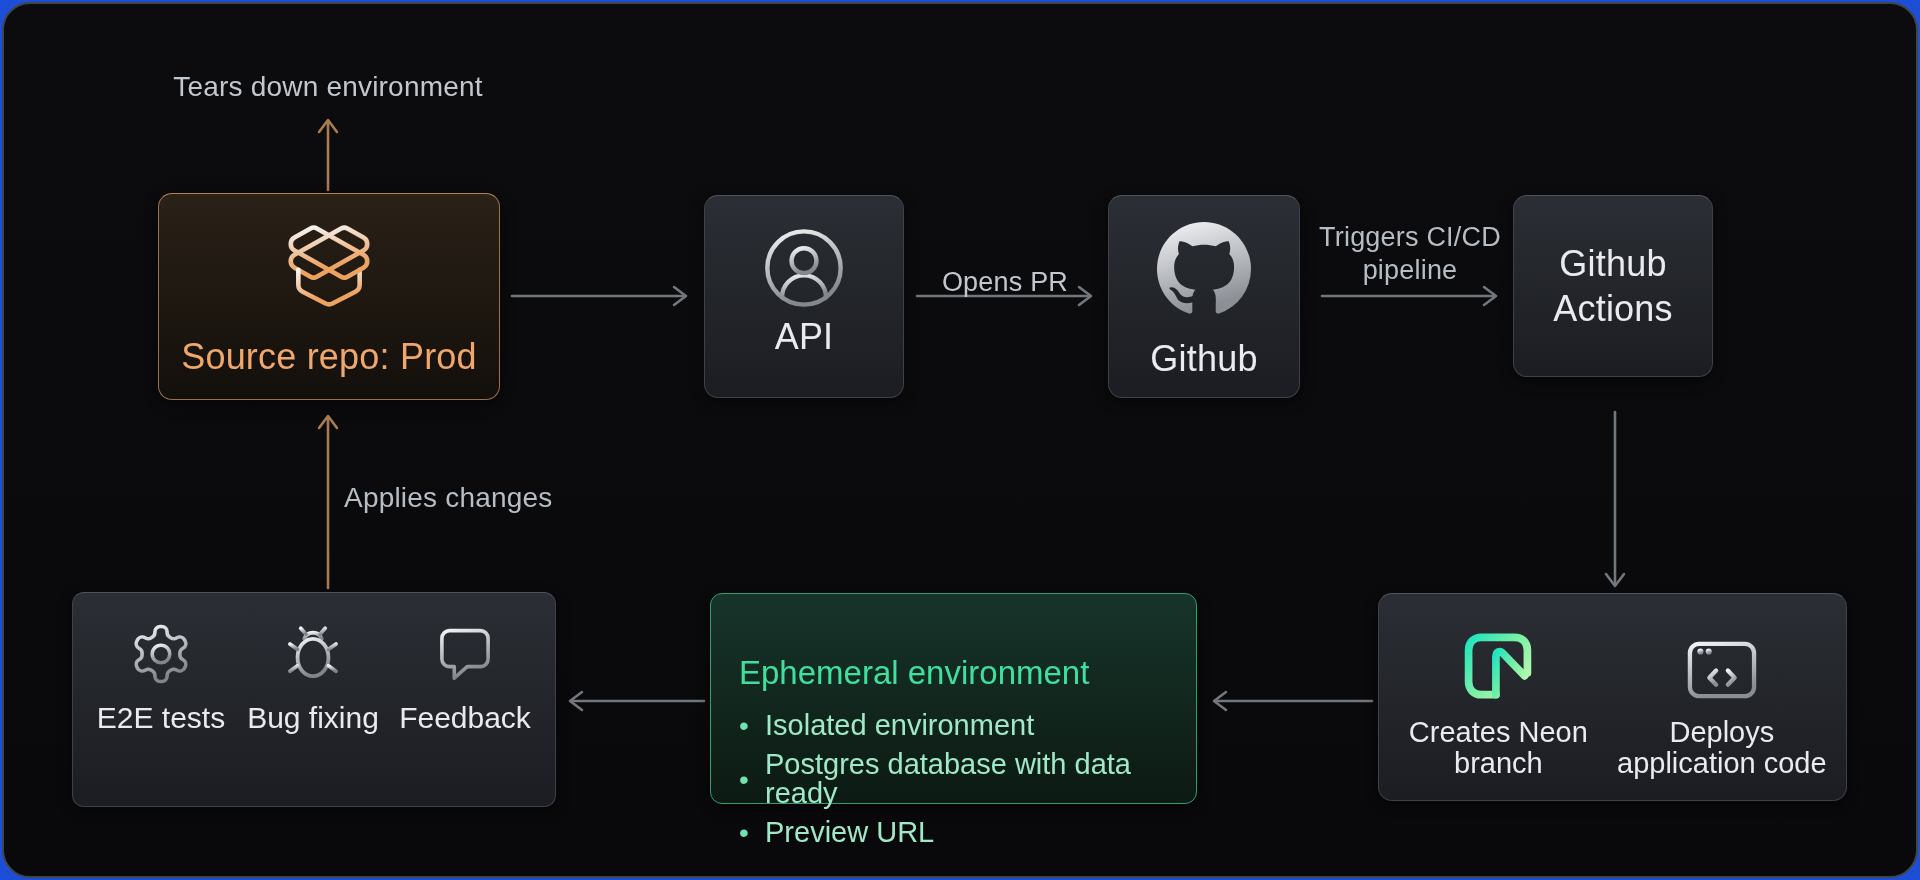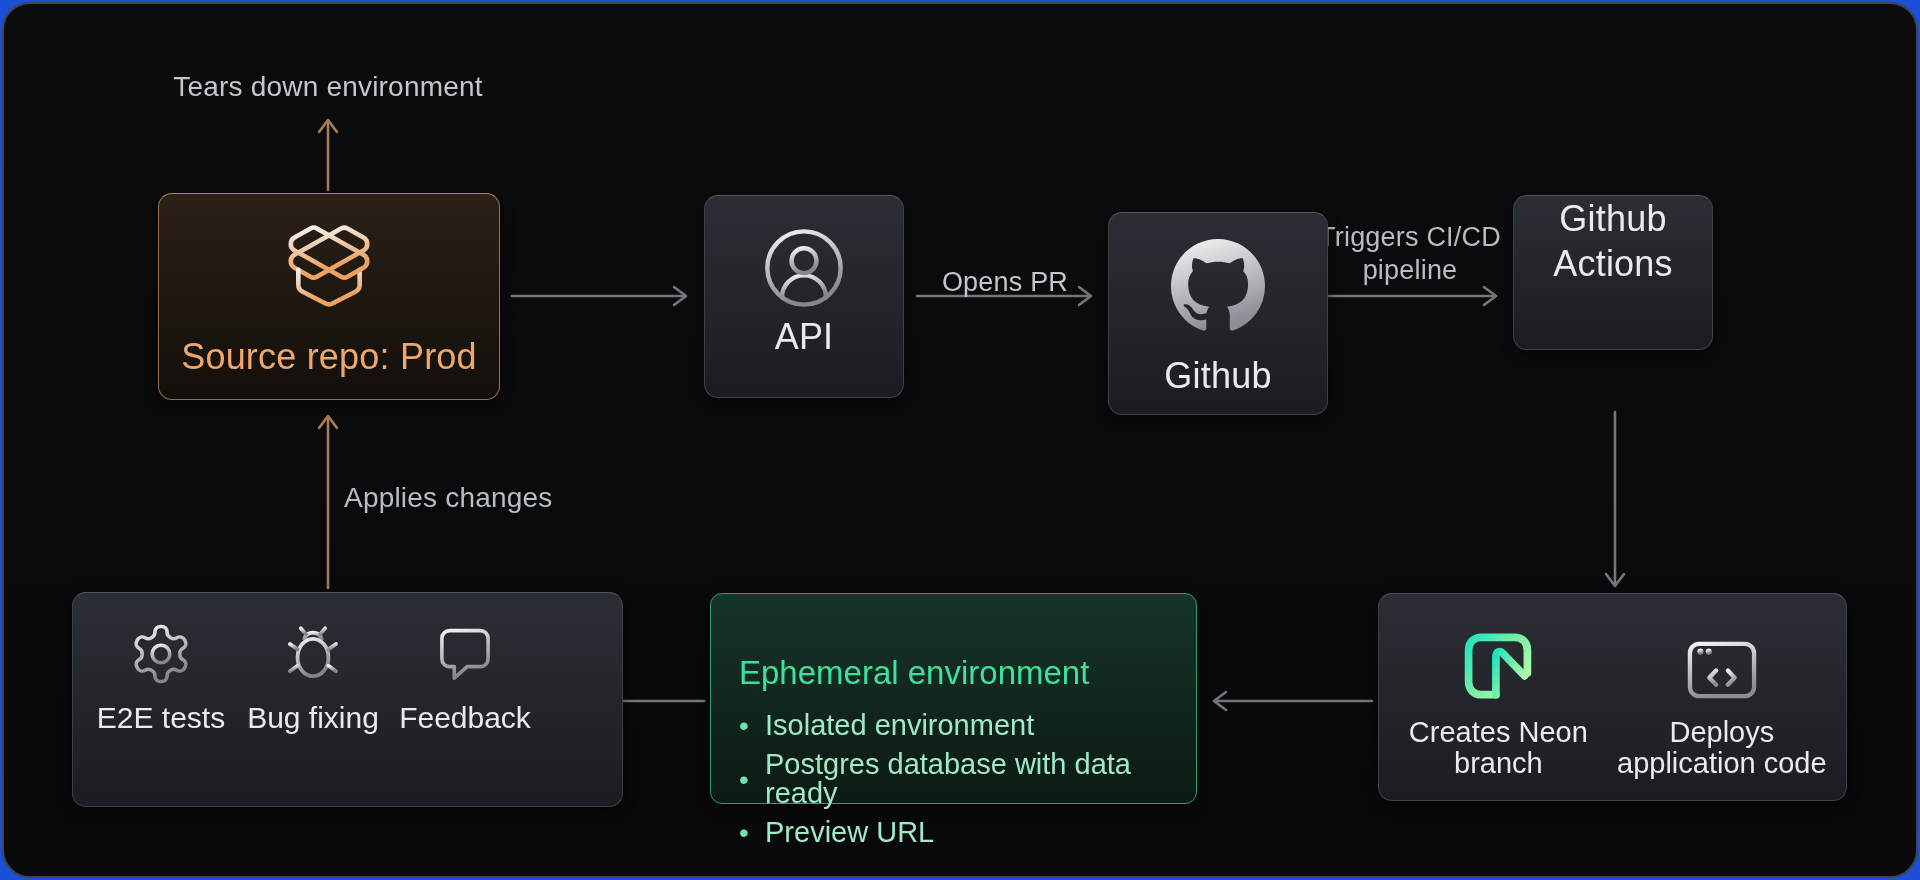--- a/index.html
+++ b/index.html
@@ -19,28 +19,28 @@
   .node-label{font-size:36px;font-weight:500;color:#e9ebee;letter-spacing:.2px;text-align:center;}
 
   .node.source{left:158px;top:193px;width:342px;height:207px;padding-top:26px;
         background:linear-gradient(180deg,#2a2117 0%,#130f0b 100%);
         border:1.5px solid #99734b;border-top-color:#ad8457;}
   .node.source .node-label{color:#efa76b;margin-top:20px;}
 
   .node.api{left:704px;top:195px;width:200px;height:203px;padding-top:28px;}
   .node.api .node-label{}
 
-  .node.github{left:1108px;top:195px;width:220px;height:203px;padding-top:26px;margin-top:17px;}
+  .node.github{left:1108px;top:195px;width:192px;height:203px;padding-top:26px;}
   .node.github .node-label{margin-top:18px;}
 
-  .node.actions{left:1513px;top:195px;width:200px;height:155px;}
+  .node.actions{left:1513px;top:195px;width:200px;height:182px;justify-content:center;}
   .node.actions .node-label{line-height:45px;}
 
-  .node.loop{left:72px;top:592px;width:551px;height:215px;flex-direction:row;align-items:flex-start;
-             justify-content:flex-start;padding:26px 0 0 14px;gap:4px;}
+  .node.loop{left:72px;top:592px;width:484px;height:215px;flex-direction:row;align-items:flex-start;
+             justify-content:flex-start;padding:26px 0 0 14px;gap:4px;border-radius:12px;}
   .loop-col{width:148px;display:flex;flex-direction:column;align-items:center;}
   .loop-col .icon-slot{height:70px;display:flex;align-items:center;justify-content:center;}
   .loop-label{margin-top:12px;font-size:30px;font-weight:500;color:#e8eaed;}
 
   .node.ephemeral{left:710px;top:593px;width:487px;height:211px;align-items:flex-start;
         padding:30px 0 0 28px;border-radius:12px;
         background:linear-gradient(180deg,#17342a 0%,#0c1a13 100%);
         border:1.5px solid #2f9e72;}
   .eph-title{font-size:33px;font-weight:500;color:#3fe09e;line-height:36px;margin-top:31px;}
   .eph-list{margin:20px 0 0 0;padding:0;list-style:none;}

